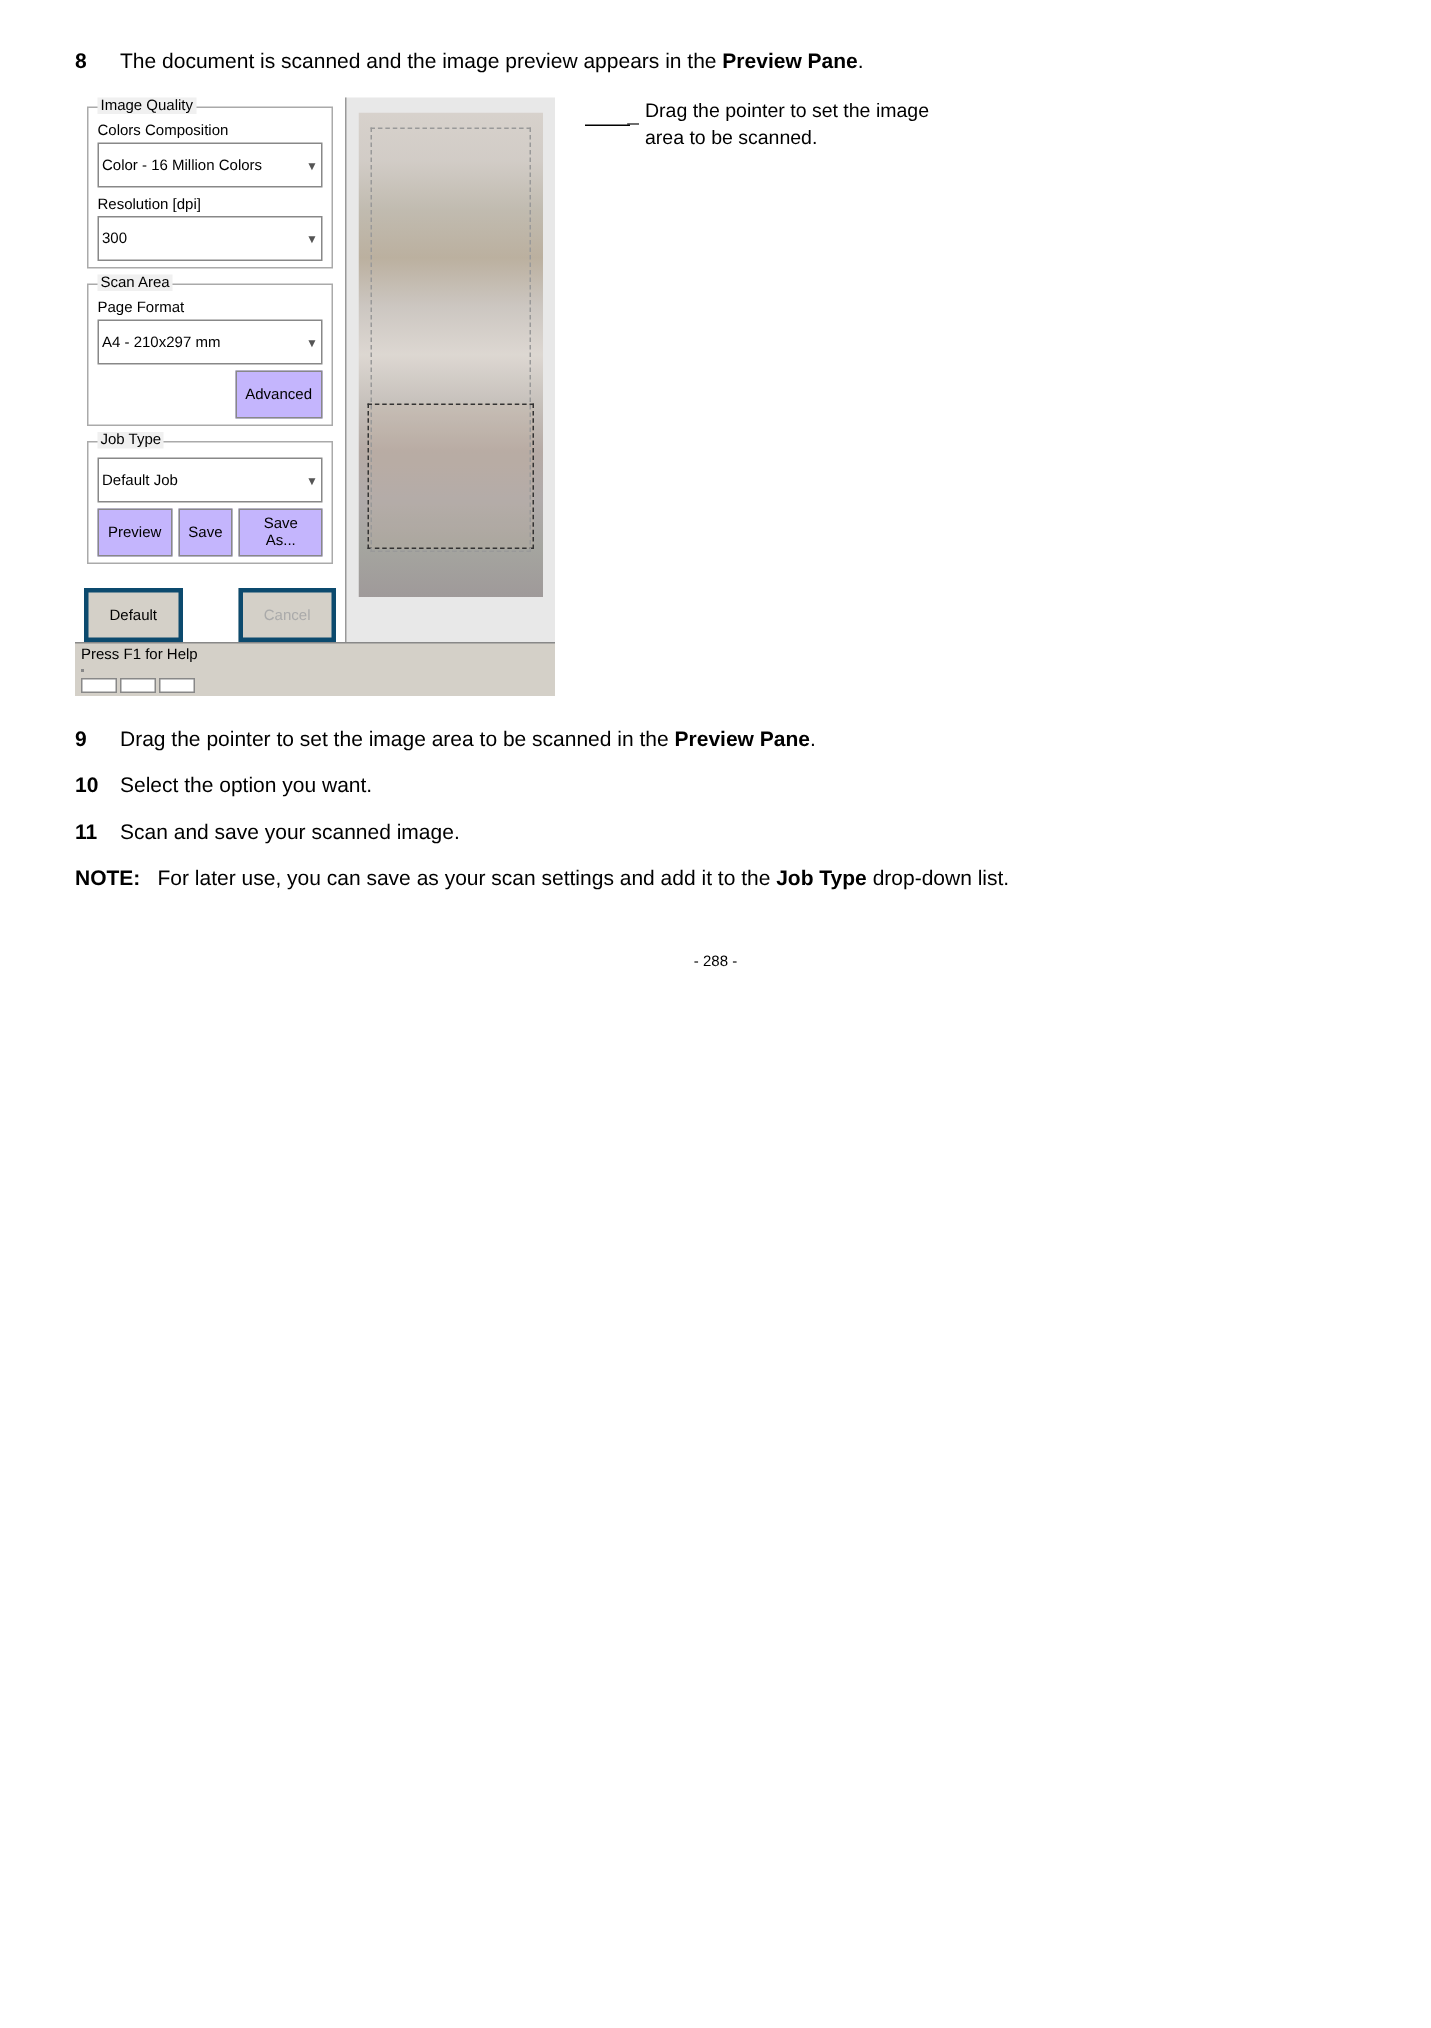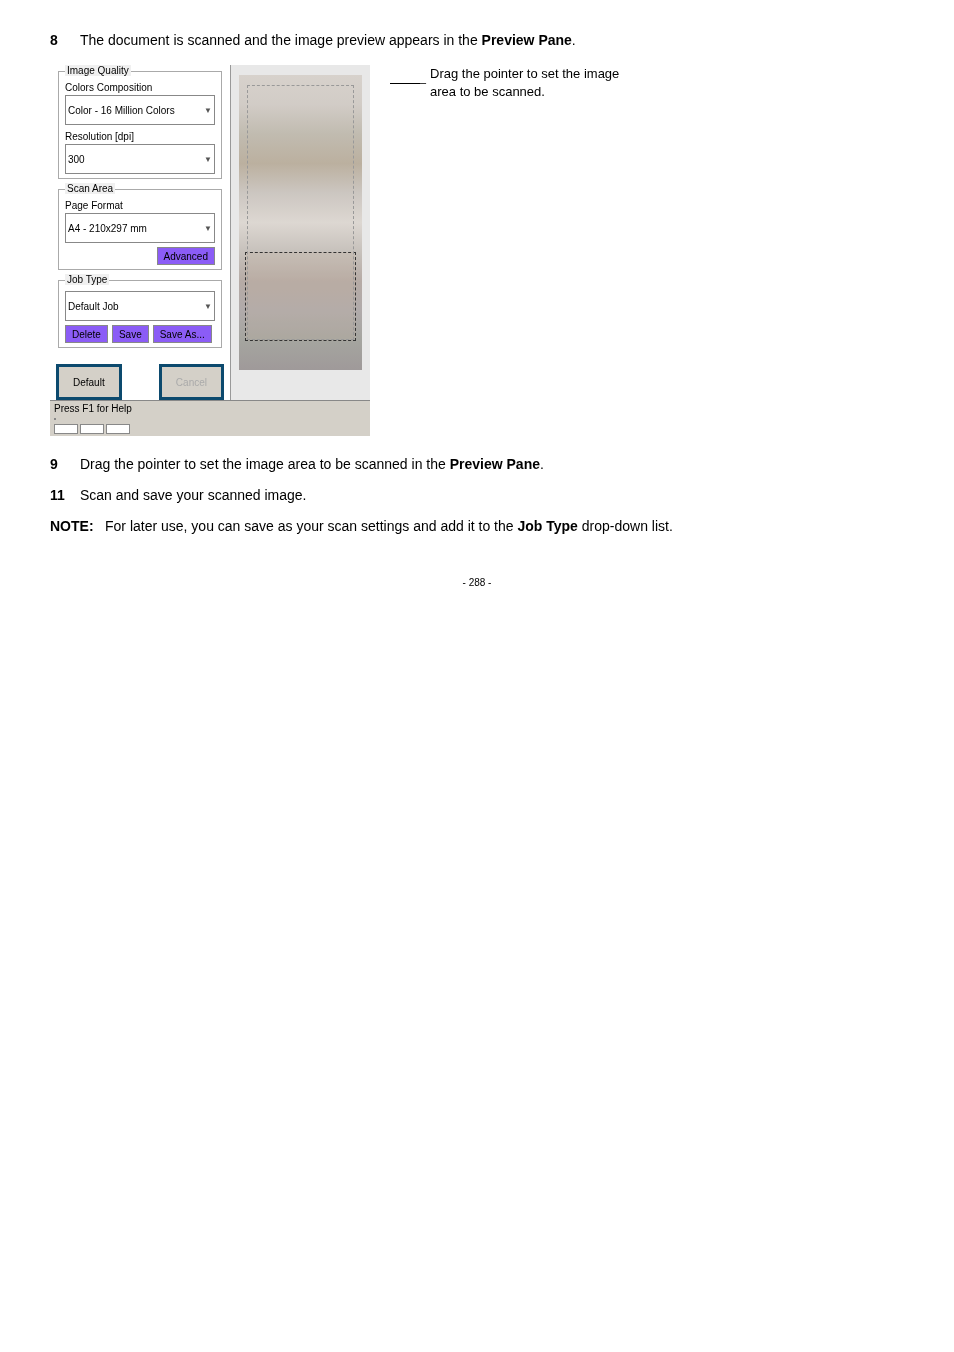--- a/index.html
+++ b/index.html
@@ -205,25 +205,25 @@
       justify-content: space-between;
     }
 
     .select-arrow {
       font-size: 8px;
       color: #555;
     }
 
     .btn-small {
       border: 1px solid #888;
-      background: #8b5cf6;
+      background: #c4b5fd;
       padding: 1px 6px;
       font-size: 10px;
       cursor: pointer;
-      height: 18px;
+      height: 32px;
       display: flex;
       align-items: center;
     }
 
     .btn-row {
       display: flex;
       gap: 4px;
       margin-top: 4px;
     }
 
@@ -454,21 +454,21 @@
 
             <div class="section-group">
               <span class="section-legend">Job Type</span>
               <div class="select-row" style="margin-top:6px;">
                 <div class="fake-select">
                   <span>Default Job</span>
                   <span class="select-arrow">▼</span>
                 </div>
               </div>
               <div class="btn-row">
-                <button class="btn-small">Delete</button>
+                <button class="btn-small">Preview</button>
                 <button class="btn-small">Save</button>
                 <button class="btn-small">Save As...</button>
               </div>
             </div>
 
           </div>
 
           <div class="bottom-btn-row">
             <button class="bottom-btn">Default</button>
             <button class="bottom-btn disabled" style="margin-left:auto;">Cancel</button>
@@ -508,20 +508,24 @@
 
   </div>
 
   <div class="step-line">
     <span class="step-number">9</span>
     <span class="step-text">
       <span>Drag the pointer to set the image area to be scanned in the </span><span class="bold">Preview Pane</span><span>.</span>
     </span>
   </div>
 
+  <div class="step-line">
+    <span class="step-number">10</span>
+    <span class="step-text">Select the option you want.</span>
+  </div>
 
   <div class="step-line">
     <span class="step-number">11</span>
     <span class="step-text">Scan and save your scanned image.</span>
   </div>
 
   <div class="note-line">
     <span class="note-label">NOTE:</span>
     <span class="note-text">
       <span>For later use, you can save as your scan settings and add it to the </span><span class="bold">Job Type</span><span> drop-down list.</span>

